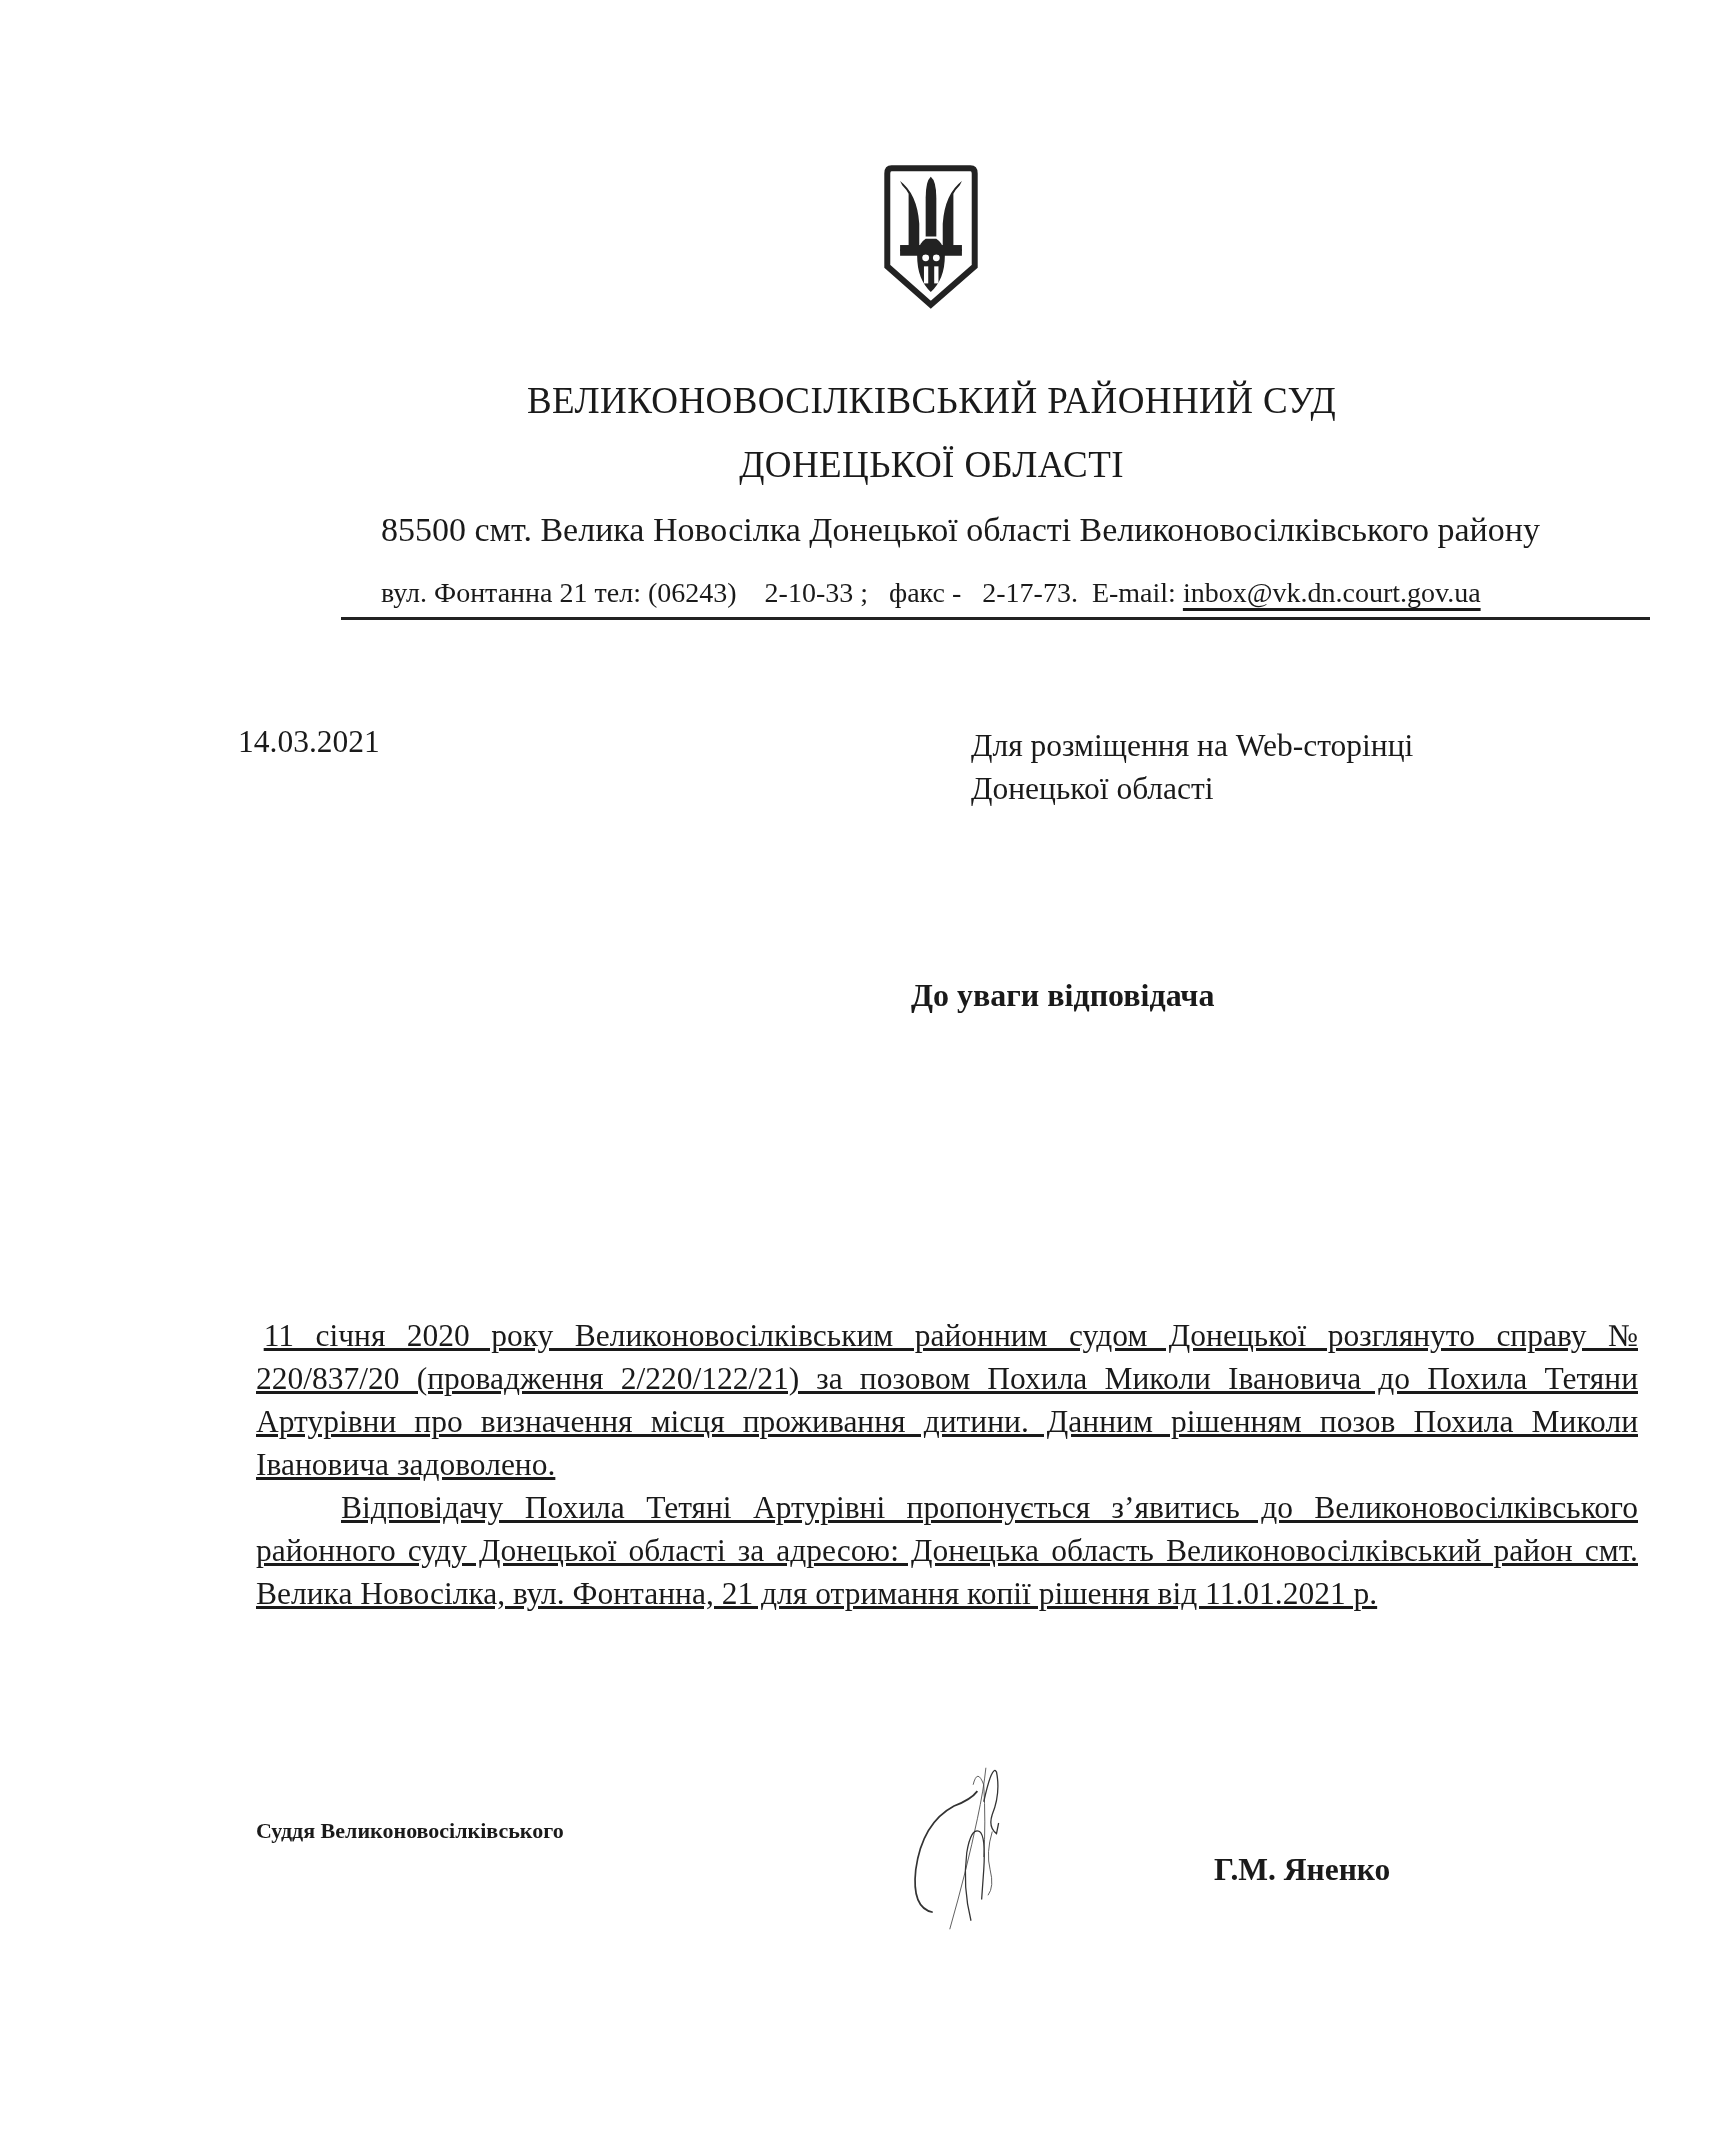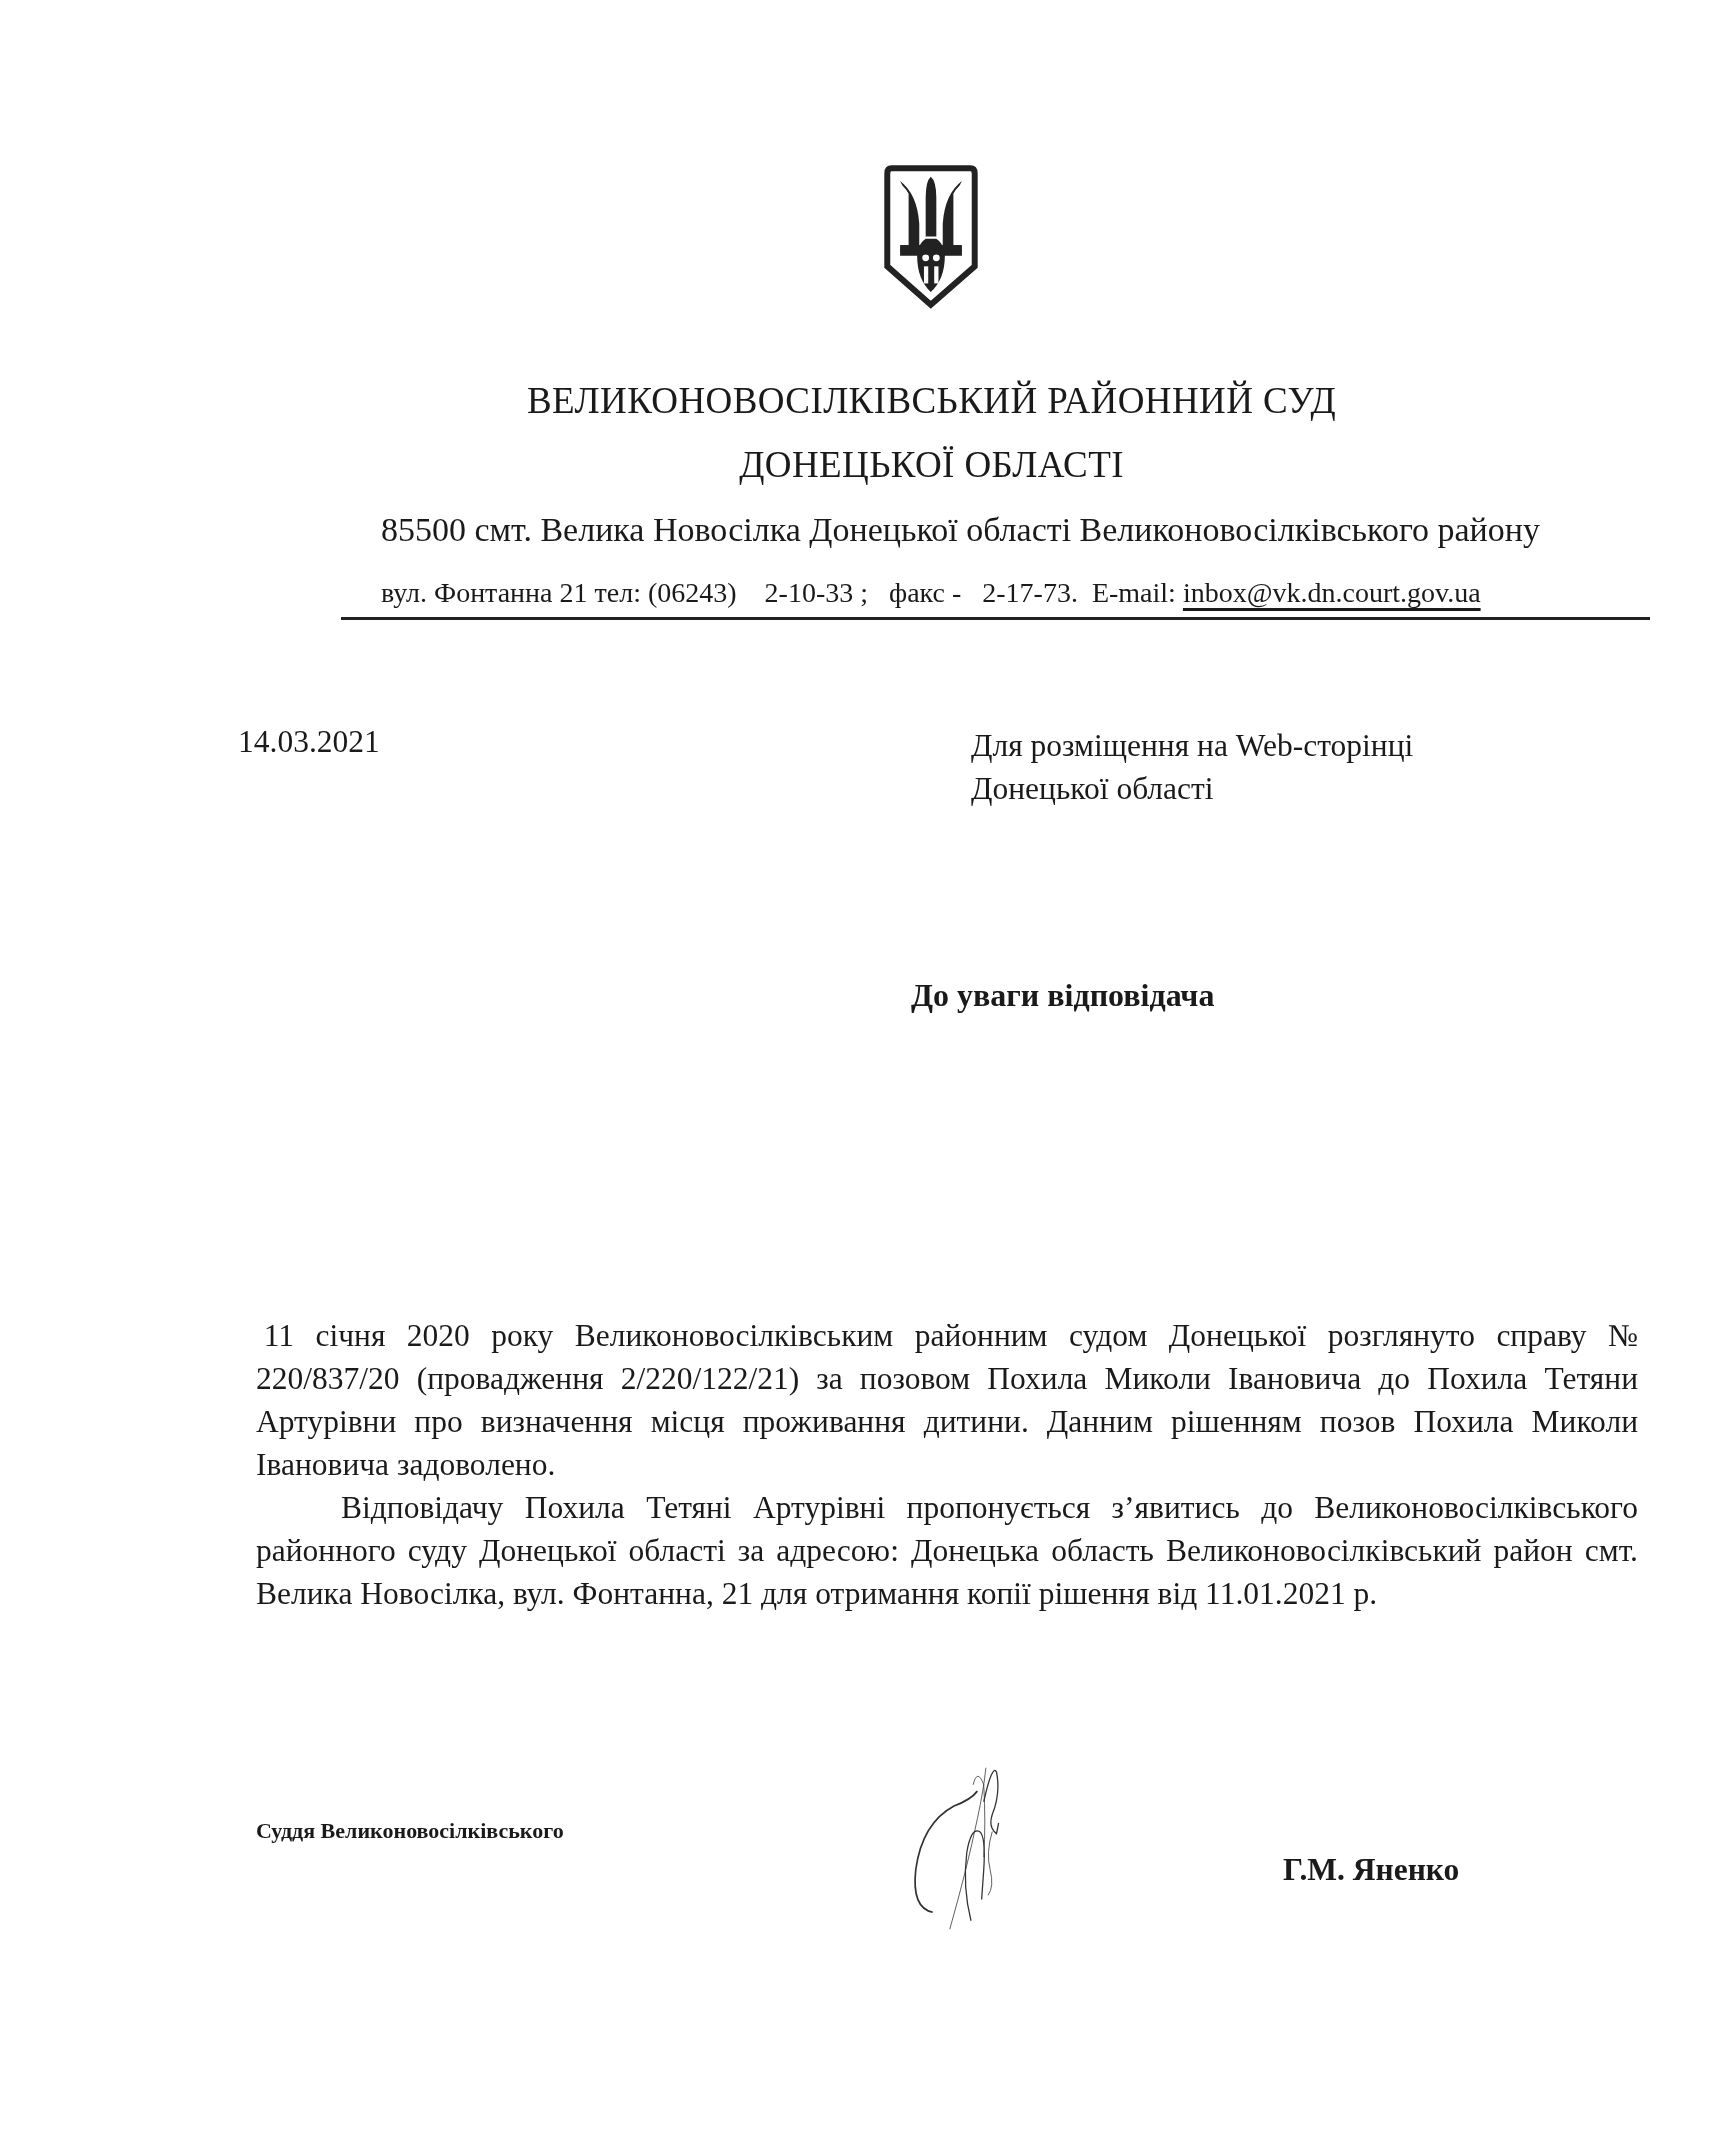--- a/index.html
+++ b/index.html
@@ -16,25 +16,25 @@
     #court-region { top: 443px; left: 64px; }
     #address-line { left: 381px; top: 511px; font-size: 34px; white-space: nowrap; text-align: center; }
     #contacts-line { left: 381px; top: 577px; font-size: 28px; white-space: nowrap; }
     #contacts-line .email { text-decoration: underline; text-decoration-thickness: 2.6px; text-underline-offset: 6px; margin-top: 44px; }
     #header-rule { left: 341px; top: 617px; width: 1309px; height: 3.4px; background: #222; }
     #doc-date { left: 238px; top: 724px; font-size: 31.5px; }
     #placement { left: 971px; top: 724px; font-size: 31.5px; line-height: 43px; }
     #attention { left: 911px; top: 973px; font-size: 32px; font-weight: bold; line-height: 45px; }
     #attention .name { display: inline-block; border-bottom: 3.4px solid #222; padding-bottom: 0.9px; }
     #body { left: 256px; top: 1314px; width: 1382px; font-size: 31.5px; line-height: 43px; }
-    #body p { margin: 0; text-align: justify; }
+    #body p { margin: 0; text-align: justify; text-decoration: underline; }
     #body p.p1 { text-indent: 7.7px; text-align-last: left; }
     #body p.p2 { text-indent: 85px; text-align-last: left; }
     #signer { left: 256px; top: 1808px; font-size: 22px; font-weight: bold; line-height: 45px; }
-    #signer-name { left: 1283px; top: 1852px; font-size: 31.5px; font-weight: bold; }
+    #signer-name { left: 1214px; top: 1852px; font-size: 31.5px; font-weight: bold; }
     #signature { left: 886px; top: 1759px; width: 238px; height: 179px; }
   </style>
 </head>
 <body>
 
 <svg id="emblem" class="abs" viewBox="0 0 225 340">
   <path d="M20 10 L205 10 Q215 10 215 22 L215 240 L112 330 L10 240 L10 22 Q10 10 20 10 Z" fill="none" stroke="#222" stroke-width="14"></path>
   <path d="M40 40 Q80 70 85 140 L85 200 L60 200 L60 70 Q55 60 45 50 Z" fill="#222"></path>
   <path d="M185 40 Q145 70 140 140 L140 200 L165 200 L165 70 Q170 60 180 50 Z" fill="#222"></path>
   <path d="M112 30 Q100 40 100 80 L100 170 L125 170 L125 80 Q125 40 112 30 Z" fill="#222"></path>

